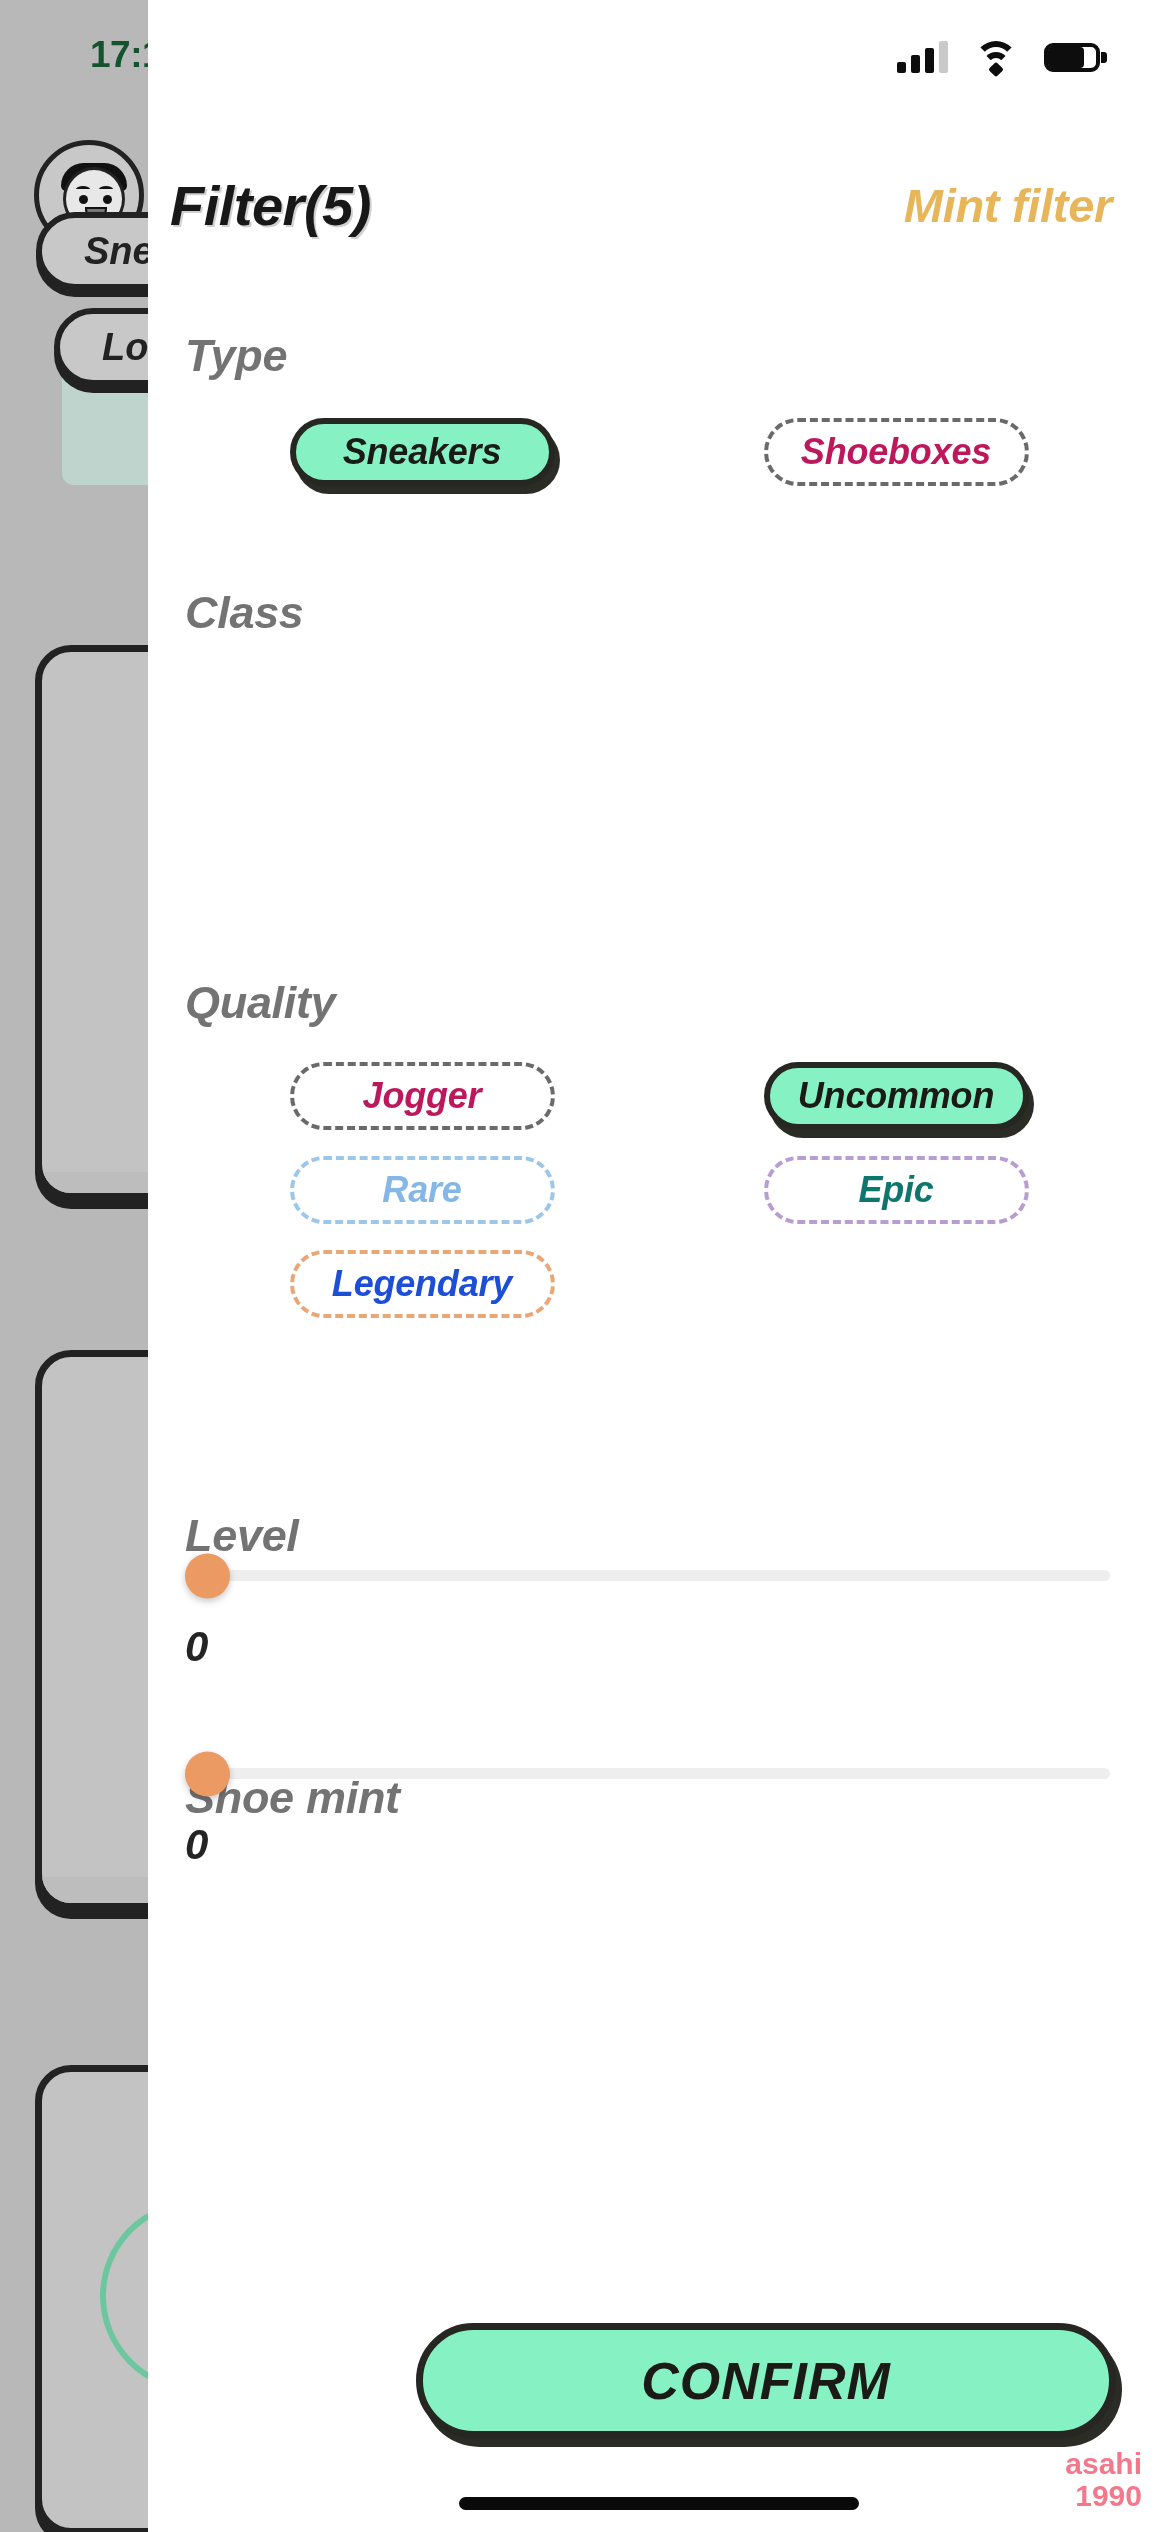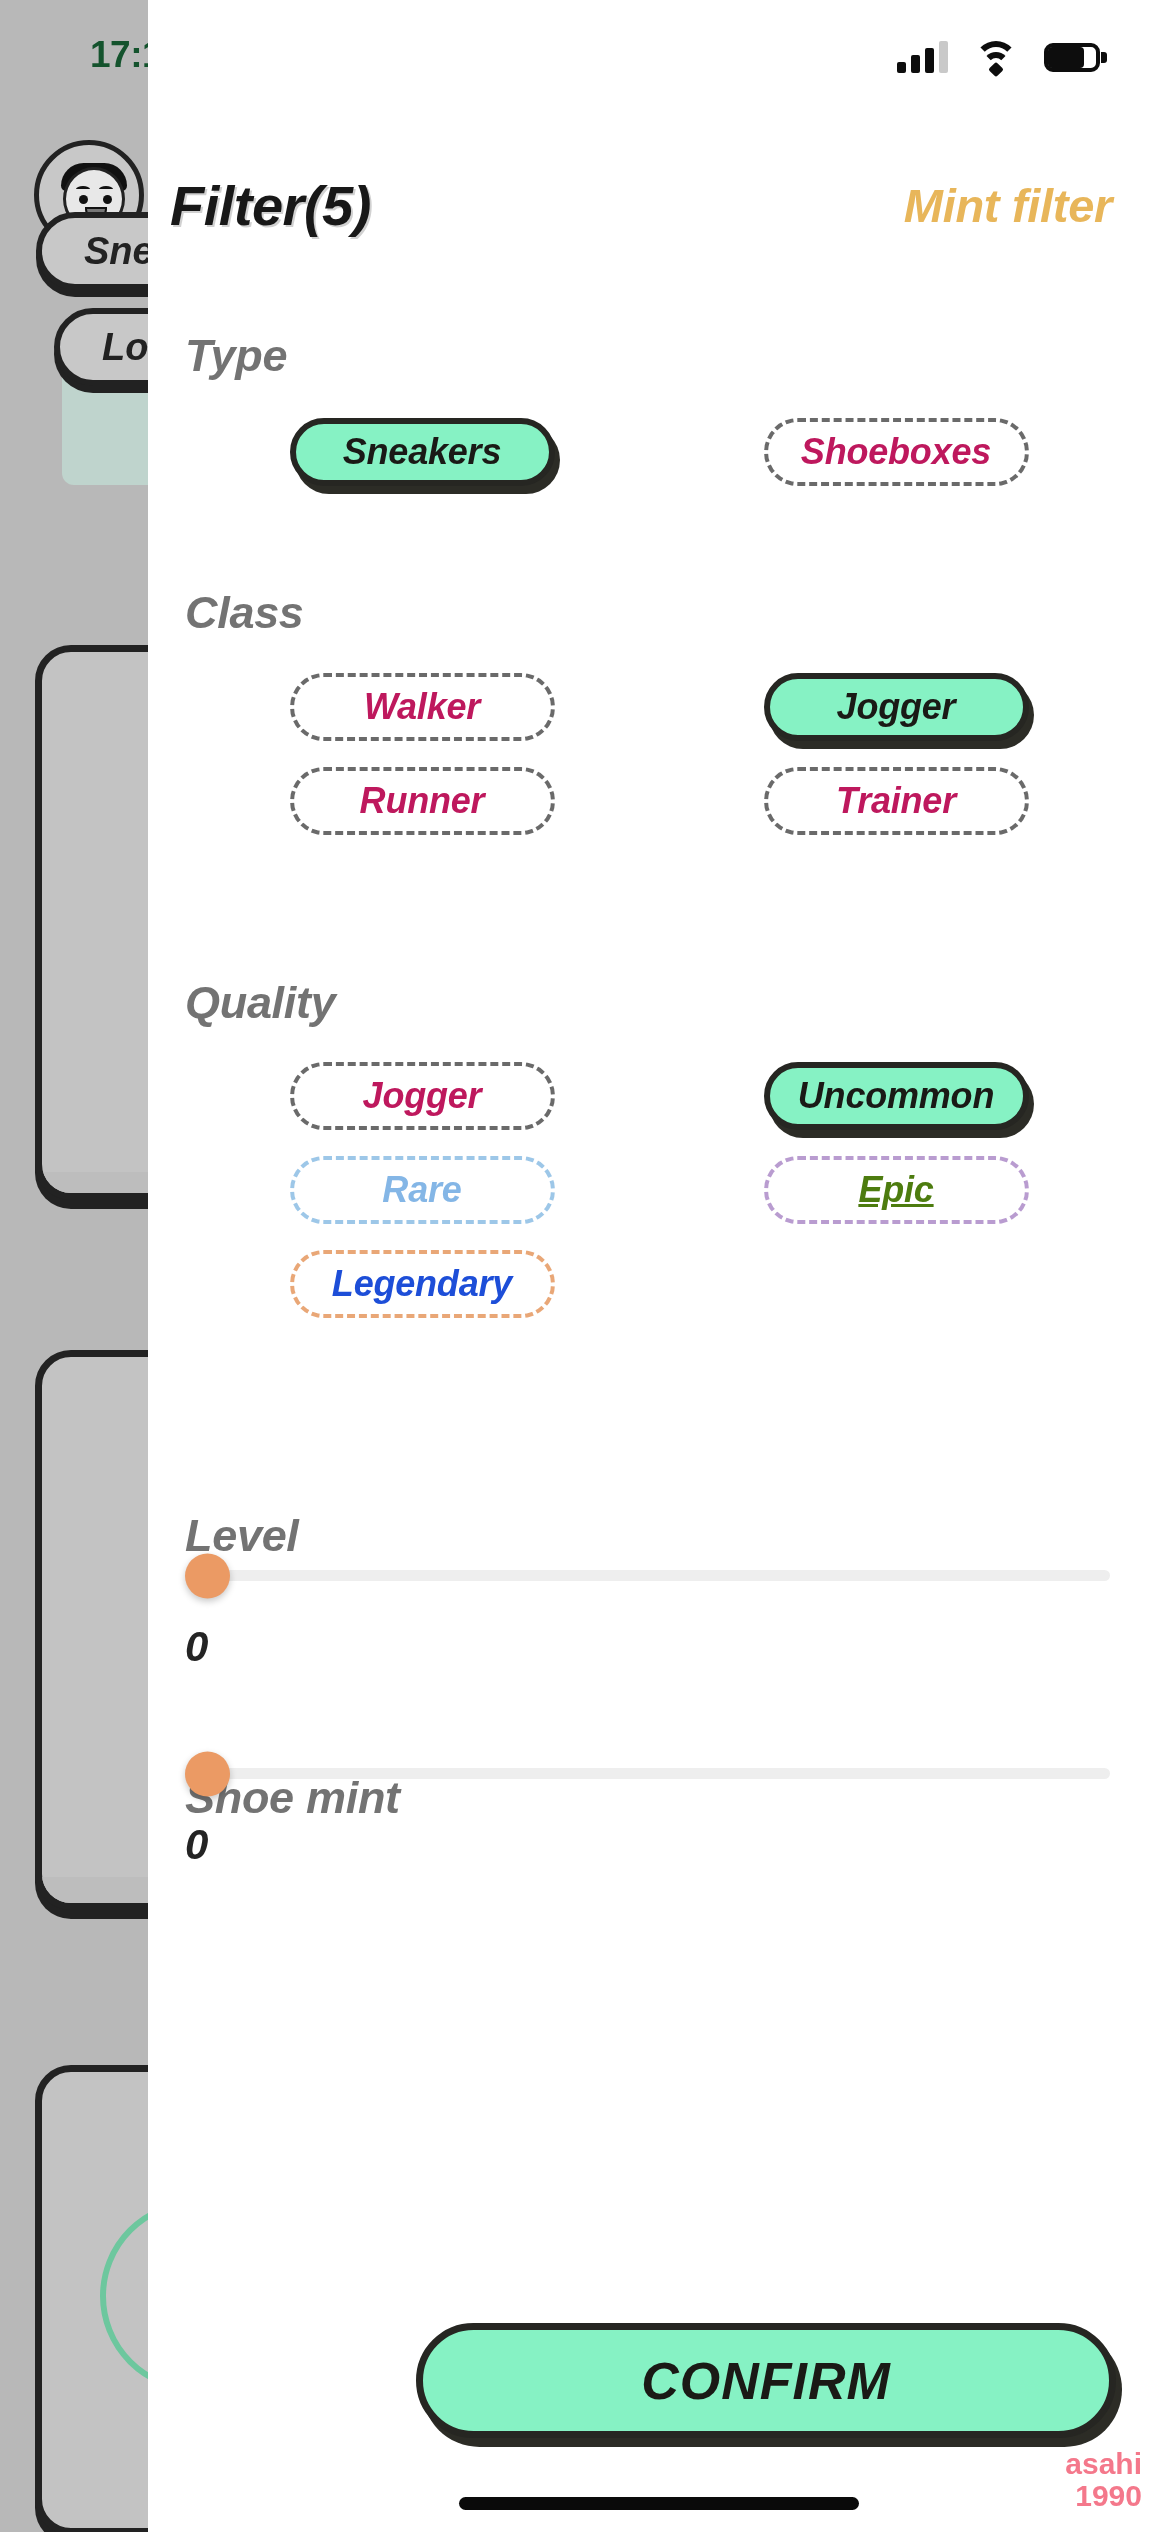--- a/index.html
+++ b/index.html
@@ -301,21 +301,21 @@
     font-size: 36px; font-style: italic; font-weight: 700;
     letter-spacing: -0.2px;
     cursor: pointer;
     background: #ffffff;
   }
   .pill.off {
     border: 4px dashed #6a6a6a;
     color: #be185d;
   }
   .pill.off.rare  { border-color: #9dc7e8; color: #84b6e6; }
-  .pill.off.epic  { border-color: #b99cd0; color: #4d7c0f; text-decoration: underline; }
+  .pill.off.epic  { border-color: #b99cd0; color: #0f766e; }
   .pill.off.legendary { border-color: #e9a777; color: #1d4ed8; }
   .pill.on {
     background: #86f2c4;
     border: 6px solid #262622;
     color: #1a1a16;
     box-shadow: 5px 8px 0 #2c2c26;
     font-weight: 800;
   }
 
   .slider-wrap { position: absolute; left: 37px; width: 948px; }
@@ -472,38 +472,20 @@
         <div class="pill-cell">
           <div class="pill on">Sneakers</div>
         </div>
         <div class="pill-cell">
           <div class="pill off">Shoeboxes</div>
         </div>
       </div>
     </div>
 
     <div class="section-title sec-class">Class</div>
-    <div class="pill-grid grid-class">
-      <div class="pill-row">
-        <div class="pill-cell">
-          <div class="pill off">Walker</div>
-        </div>
-        <div class="pill-cell">
-          <div class="pill on">Jogger</div>
-        </div>
-      </div>
-      <div class="pill-row">
-        <div class="pill-cell">
-          <div class="pill off">Runner</div>
-        </div>
-        <div class="pill-cell">
-          <div class="pill off">Trainer</div>
-        </div>
-      </div>
-    </div>
 
     <div class="section-title sec-quality">Quality</div>
     <div class="pill-grid grid-quality">
       <div class="pill-row">
         <div class="pill-cell">
           <div class="pill off">Jogger</div>
         </div>
         <div class="pill-cell">
           <div class="pill on">Uncommon</div>
         </div>

